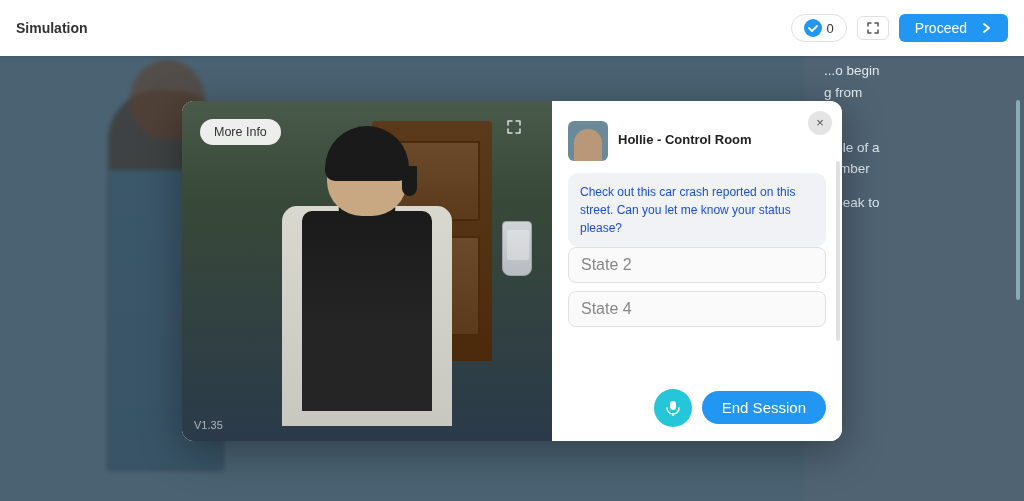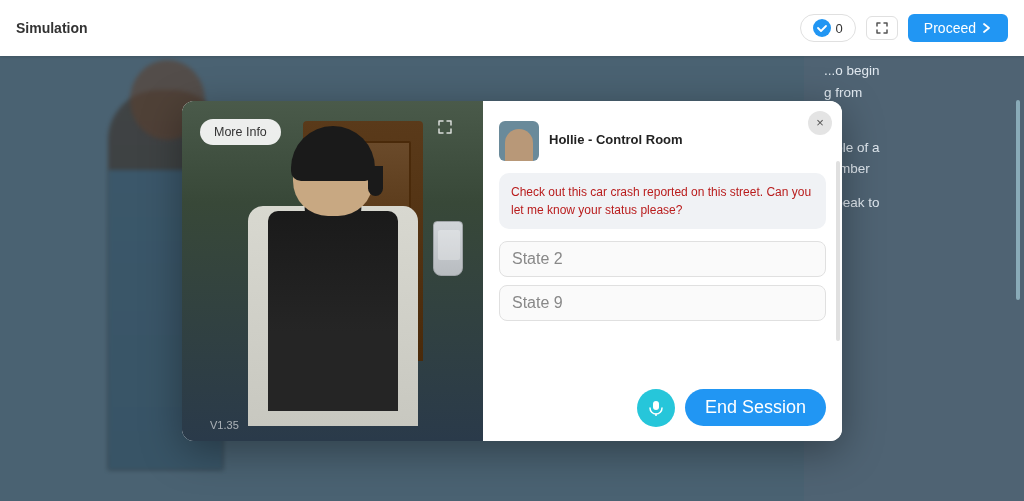--- a/index.html
+++ b/index.html
@@ -71,21 +71,21 @@
       background: #2196f3;
       color: #fff;
       border: none;
       border-radius: 6px;
       padding: 6px 16px;
       font-size: 14px;
       font-weight: 500;
       cursor: pointer;
       display: flex;
       align-items: center;
-      gap: 4px;
+      gap: 13px;
     }
 
     
     .bg-area {
       position: absolute;
       top: 40px; left: 0; right: 0; bottom: 0;
       background: #4a6272;
       display: flex;
       align-items: center;
       justify-content: center;
@@ -162,21 +162,21 @@
       align-items: center;
       justify-content: center;
       font-size: 13px;
       color: #555;
       z-index: 10;
     }
 
     
     .video-panel {
       position: relative;
-      width: 301px;
+      width: 370px;
       flex-shrink: 0;
       background: linear-gradient(135deg, #3a4a3a 0%, #2a3a4a 50%, #1a2a3a 100%);
       border-radius: 12px 0 0 12px;
       overflow: hidden;
     }
 
     
     .avatar-bg {
       position: absolute;
       top: 0; left: 0; right: 0; bottom: 0;
@@ -338,21 +338,21 @@
       cursor: pointer;
       color: rgba(255,255,255,0.8);
       font-size: 16px;
       z-index: 10;
     }
 
     
     .version-label {
       position: absolute;
       bottom: 10px;
-      left: 28px;
+      left: 12px;
       font-size: 11px;
       color: rgba(255,255,255,0.6);
       z-index: 10;
     }
 
     
     .chat-panel {
       flex: 1;
       display: flex;
       flex-direction: column;
@@ -390,23 +390,22 @@
       color: #222;
       line-height: 1.3;
     }
 
     
     .chat-bubble {
       background: #f0f2f5;
       border-radius: 10px;
       padding: 10px 12px;
       font-size: 12px;
-      color: #b91c1c;
+      color: #1d4ed8;
       line-height: 1.5;
-      margin-bottom: 12px;
     }
 
     
     .option-input {
       border: 1.5px solid #e0e0e0;
       border-radius: 8px;
       padding: 8px 12px;
       font-size: 16px;
       color: #888;
       margin-bottom: 8px;
@@ -435,21 +434,21 @@
       justify-content: center;
       color: #fff;
       font-size: 16px;
     }
     .end-session-btn {
       background: #2196f3;
       color: #fff;
       border: none;
       border-radius: 20px;
       padding: 8px 20px;
-      font-size: 18px;
+      font-size: 15px;
       font-weight: 500;
       cursor: pointer;
     }
 
     
     .chat-scrollbar {
       position: absolute;
       right: 2px;
       top: 60px;
       width: 4px;
@@ -557,21 +556,21 @@
           <span class="agent-name">Hollie - Control Room</span>
         </div>
 
         <div class="chat-bubble">Check out this car crash reported on this street. Can you let me know your status please?</div>
 
         <div class="option-input">
           <span>State 2</span>
         </div>
 
         <div class="option-input">
-          <span>State 9</span>
+          <span>State 4</span>
         </div>
 
         <div class="chat-scrollbar"></div>
 
         <div class="action-bar">
           <button class="mic-btn">
             <svg width="16" height="16" viewBox="0 0 16 16" fill="none">
               <rect x="5" y="1" width="6" height="9" rx="3" fill="white"></rect>
               <path d="M2 8c0 3.3 2.7 6 6 6s6-2.7 6-6" stroke="white" stroke-width="1.5" stroke-linecap="round"></path>
               <line x1="8" y1="14" x2="8" y2="16" stroke="white" stroke-width="1.5" stroke-linecap="round"></line>

